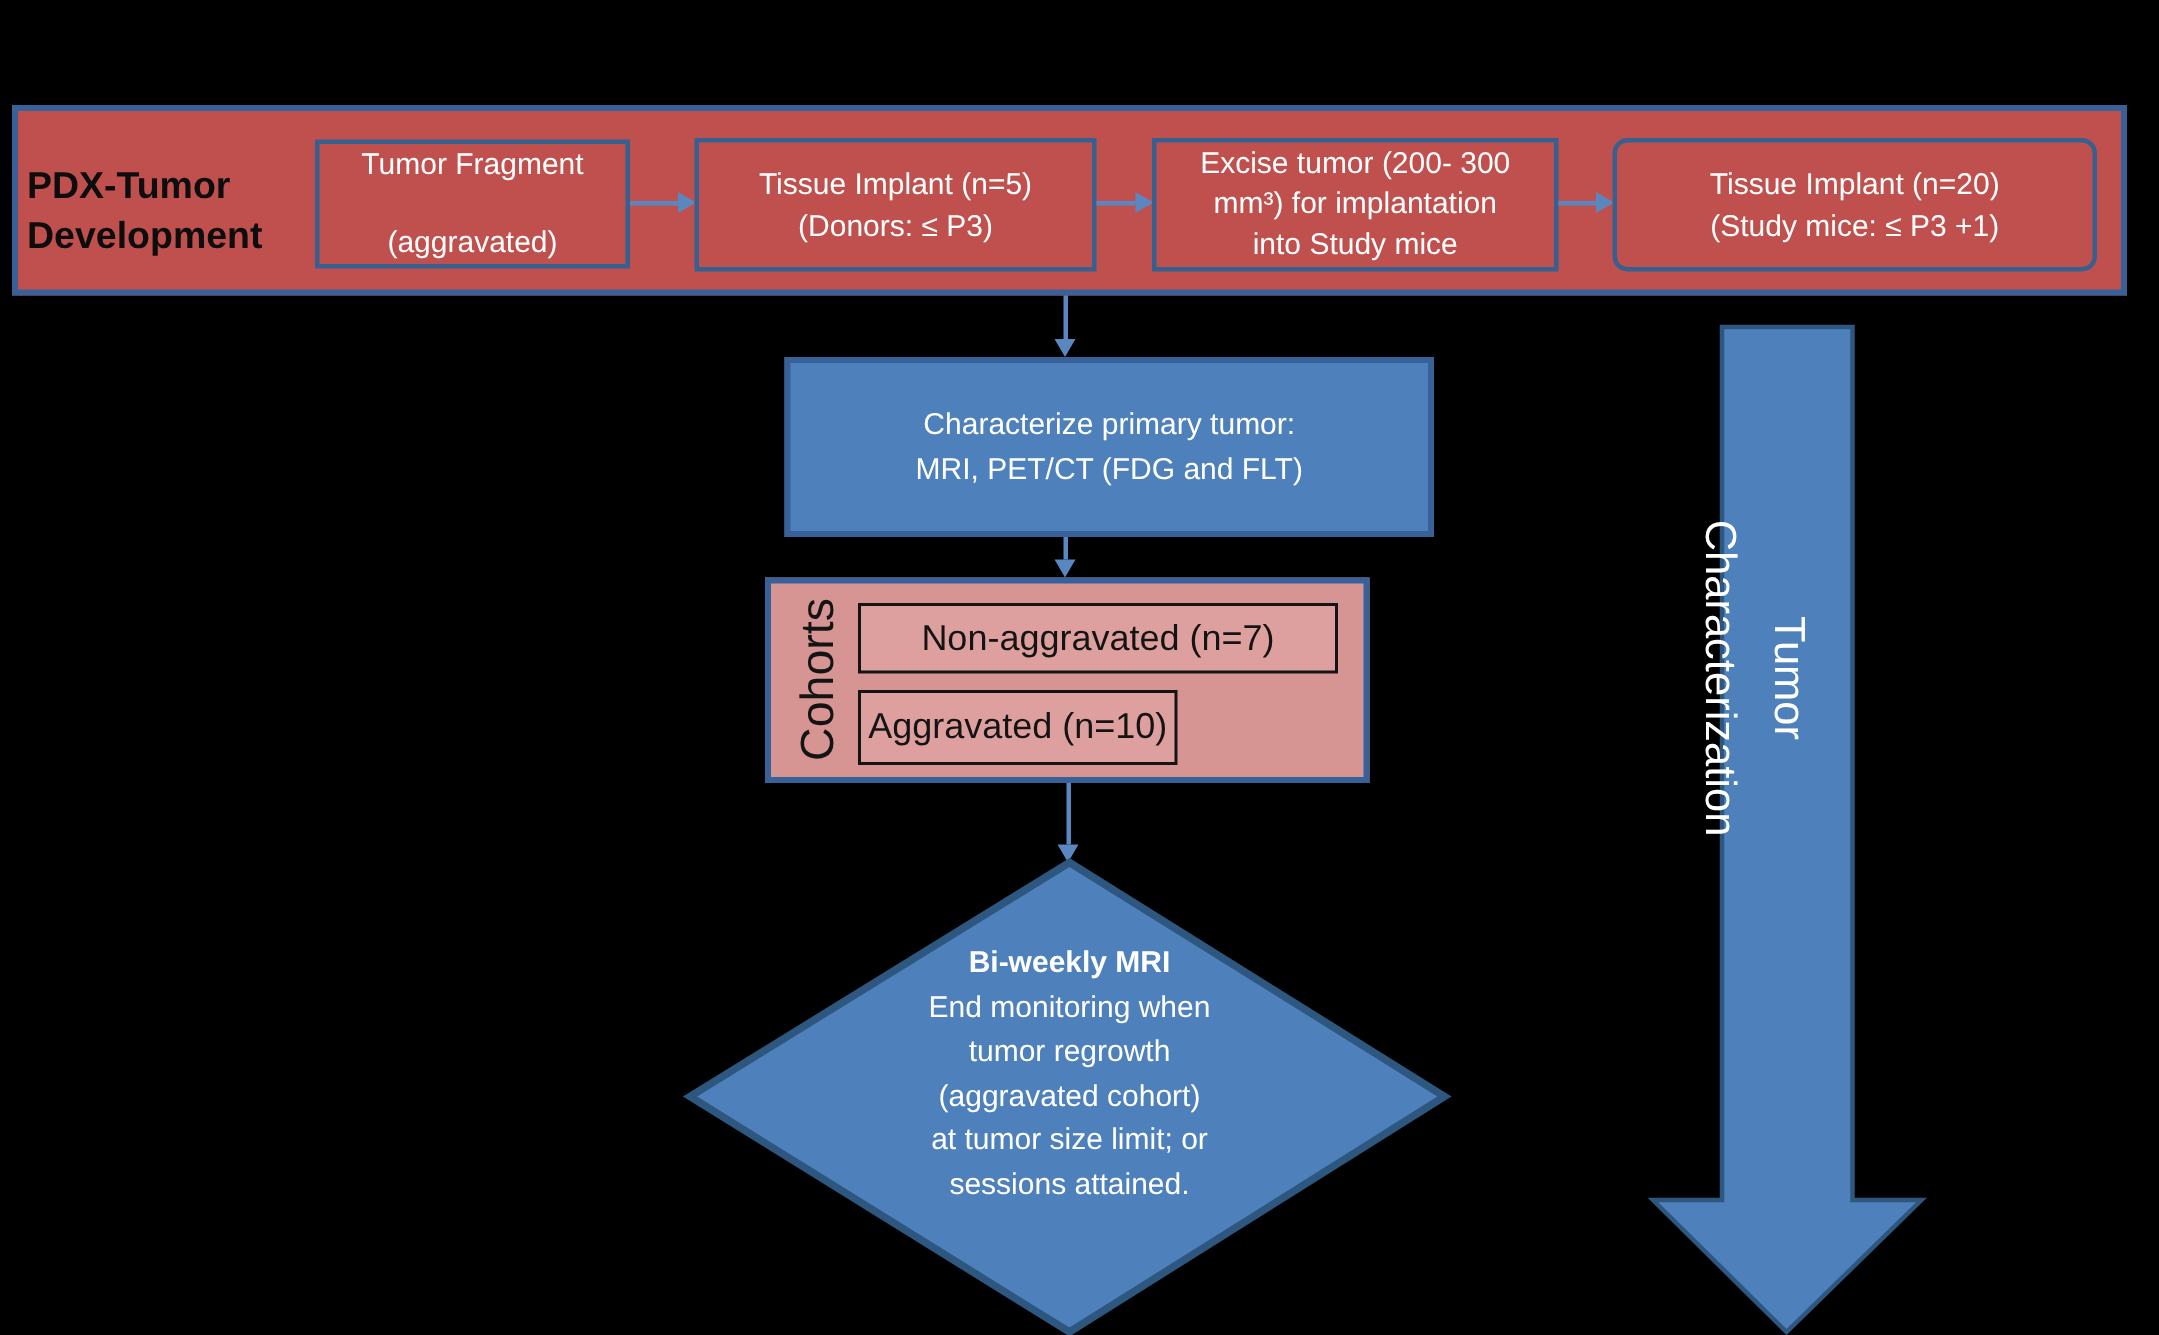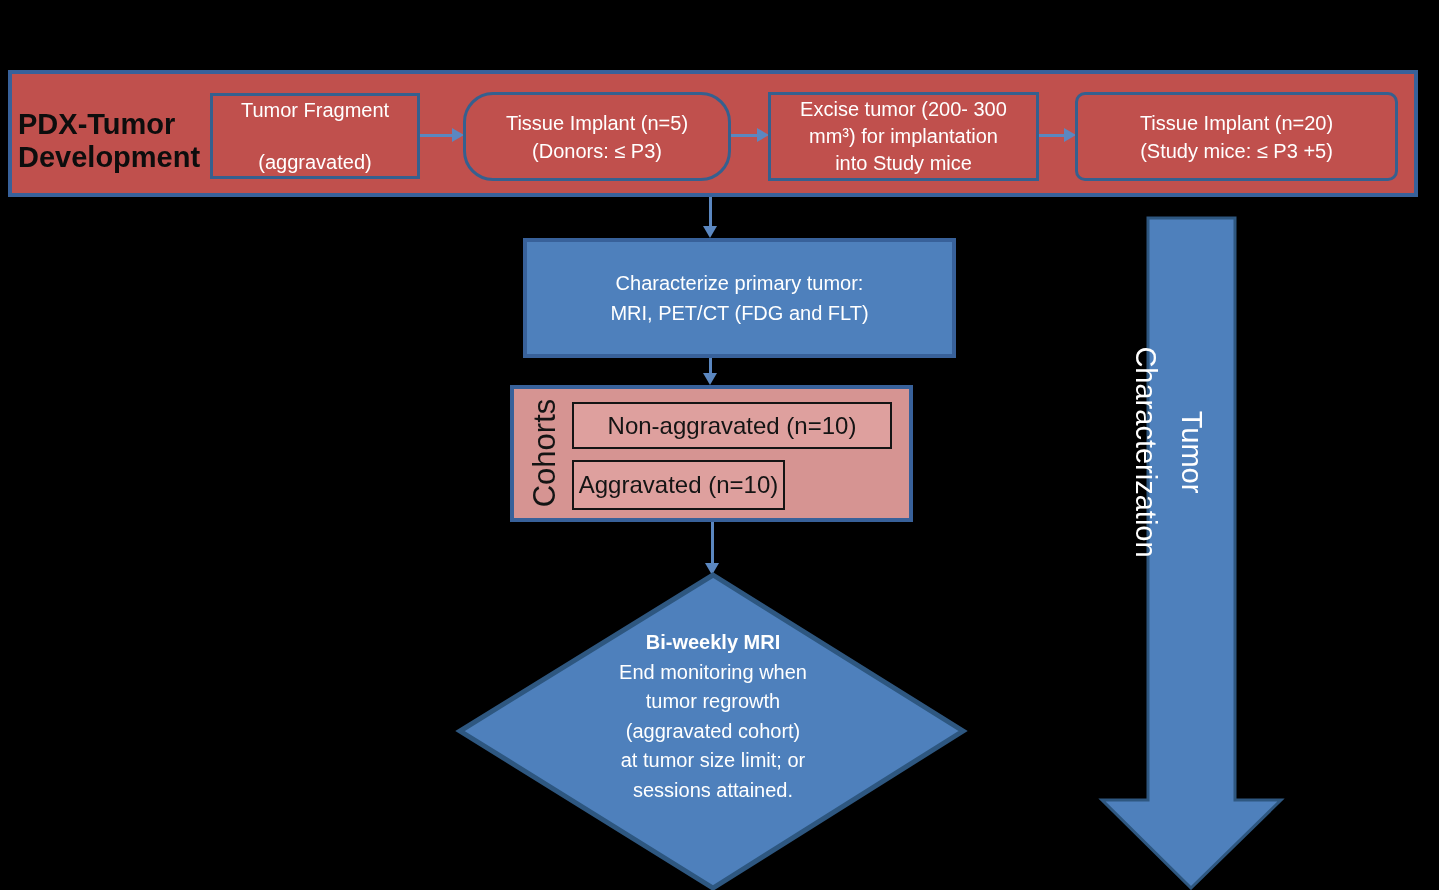--- a/index.html
+++ b/index.html
@@ -7,29 +7,29 @@
     position:relative;width:1439px;height:890px;background:#000;overflow:hidden;
     font-family:"Liberation Sans",sans-serif;
   }
   
   .banner{
     position:absolute;left:8px;top:70px;width:1410px;height:127px;
     box-sizing:border-box;border:4px solid #38619A;background:#C0504D;
   }
   .banner-label{
     position:absolute;left:6px;top:34px;color:#0d0d0d;font-weight:bold;
-    font-size:29px;line-height:33px;
+    font-size:25px;line-height:33px;
   }
   .rbox{
     position:absolute;box-sizing:border-box;border:3px solid #35608F;
     background:#C0504D;color:#ffffff;display:flex;flex-direction:column;
     justify-content:center;text-align:center;font-size:20px;line-height:28px;
   }
   .rbox1{left:198px;top:19px;width:210px;height:86px;justify-content:space-between;}
-  .rbox2{left:451px;top:18px;width:268px;height:89px;border-radius:30px;}
+  .rbox2{left:451px;top:18px;width:268px;height:89px;}
   .rbox3{left:756px;top:18px;width:271px;height:89px;line-height:27px;}
   .rbox4{left:1063px;top:18px;width:323px;height:89px;border-radius:10px;}
   
   .harrow{position:absolute;height:3px;background:#5B87C0;top:60px;}
   .harrow .h-head{
     position:absolute;right:-12px;top:-6px;width:0;height:0;
     border-top:7.5px solid transparent;border-bottom:7.5px solid transparent;
     border-left:12px solid #5B87C0;
   }
   .ha1{left:408px;width:32px;}
@@ -118,40 +118,40 @@
       <div>mm³) for implantation</div>
       <div>into Study mice</div>
     </div>
 
     <div class="harrow ha3">
       <span class="h-head"></span>
     </div>
 
     <div class="rbox rbox4">
       <div>Tissue Implant (n=20)</div>
-      <div>(Study mice: ≤ P3 +5)</div>
+      <div>(Study mice: ≤ P3 +1)</div>
     </div>
   </div>
 
   <div class="varrow va1">
     <span class="v-head"></span>
   </div>
 
   <div class="char-box">
     <div>Characterize primary tumor:</div>
     <div>MRI, PET/CT (FDG and FLT)</div>
   </div>
 
   <div class="varrow va2">
     <span class="v-head"></span>
   </div>
 
   <div class="cohorts-box"></div>
   <div class="cohorts-label">Cohorts</div>
-  <div class="cohort-item ci1">Non-aggravated (n=10)</div>
+  <div class="cohort-item ci1">Non-aggravated (n=7)</div>
   <div class="cohort-item ci2">Aggravated (n=10)</div>
 
   <div class="varrow va3">
     <span class="v-head"></span>
   </div>
 
   <svg class="diamond-svg" width="520" height="320">
     <polygon points="263,5 513,161 263,318 10,161" fill="#4E80BC" stroke="#2E5780" stroke-width="5"></polygon>
   </svg>
   <div class="diamond-text">

